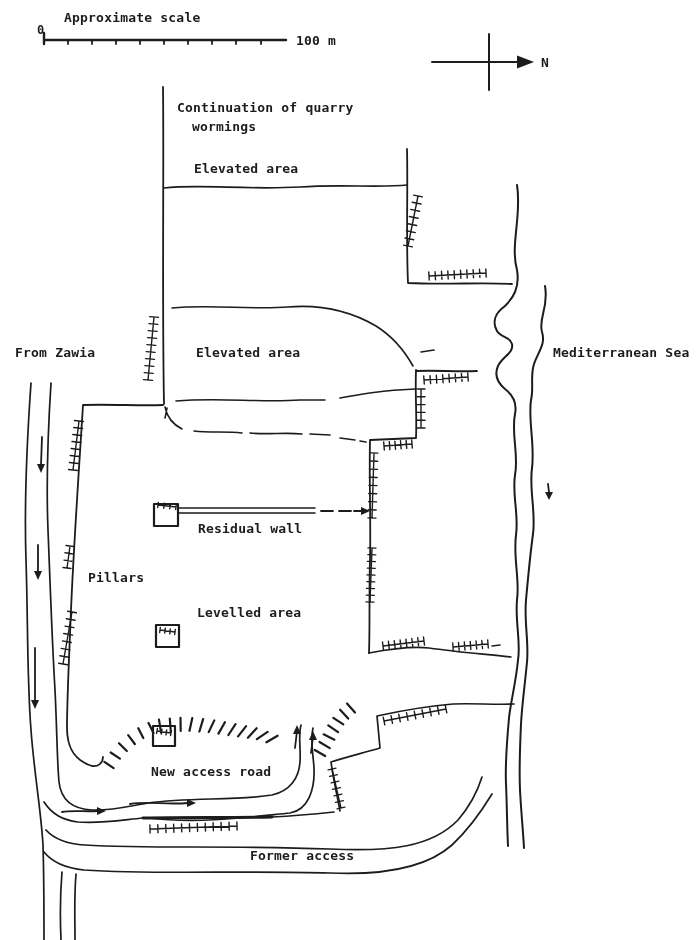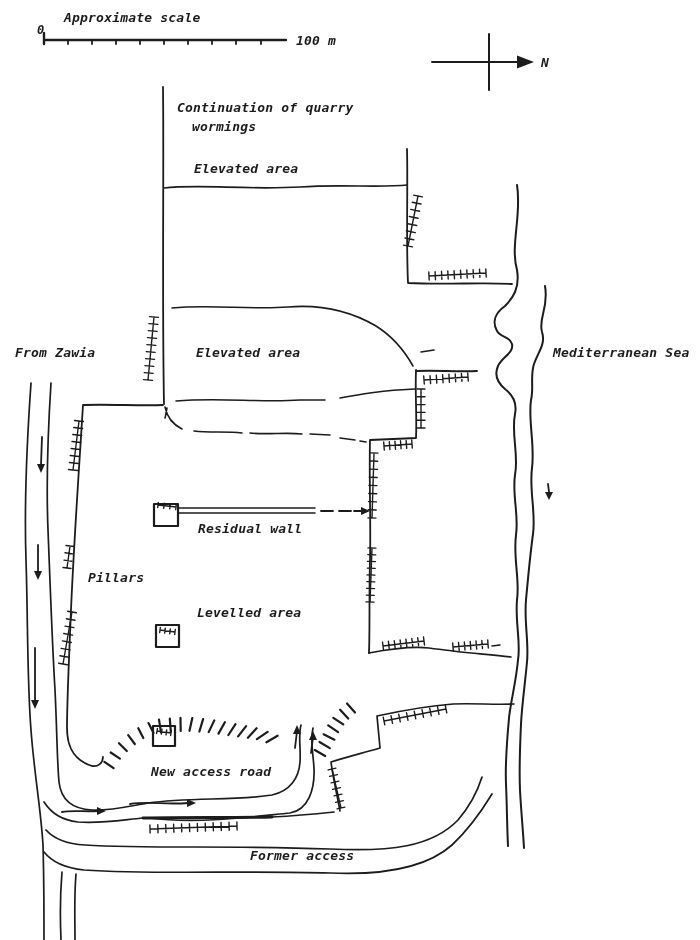--- a/index.html
+++ b/index.html
@@ -1,16 +1,16 @@
 <!DOCTYPE html>
 <html><head>
 <meta charset="utf-8">
 <style>
   html,body{margin:0;padding:0;background:#ffffff;}
-  #page{position:relative;width:700px;height:940px;background:#ffffff;overflow:hidden;font-style:italic;}
+  #page{position:relative;width:700px;height:940px;background:#ffffff;overflow:hidden;}
   svg{display:block;}
   .ink{stroke:#1c1c1c;fill:none;stroke-linecap:round;stroke-linejoin:round;}
   .lbl{font-family:"DejaVu Sans Mono","Liberation Mono",monospace;font-weight:bold;
        font-size:13px;fill:#1c1c1c;letter-spacing:0.2px;}
   .lbl-sm{font-size:12px;}
   .fillink{fill:#1c1c1c;stroke:none;}
 </style>
 </head>
 <body>
 

